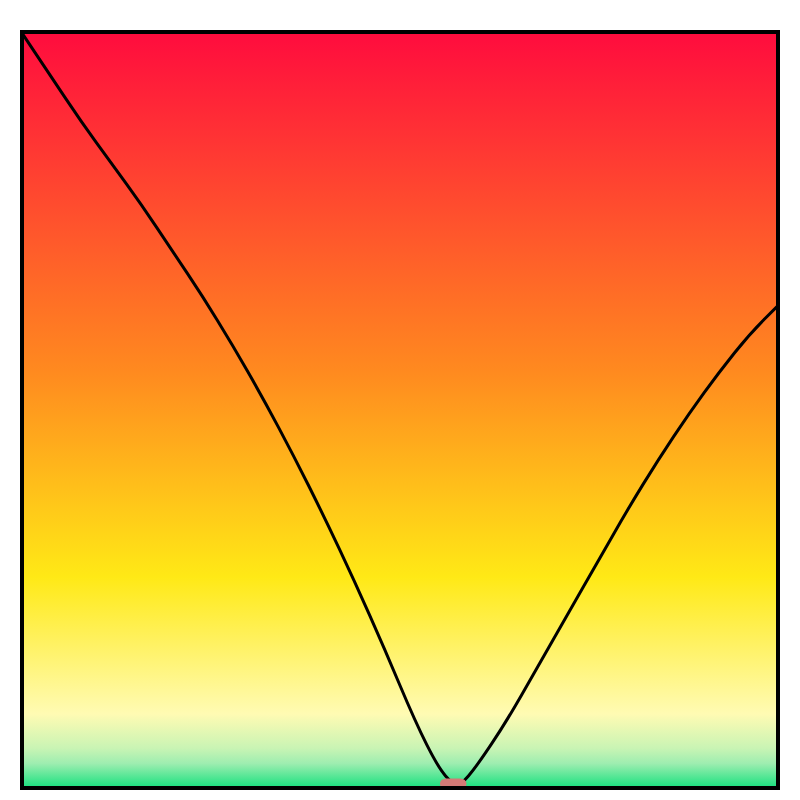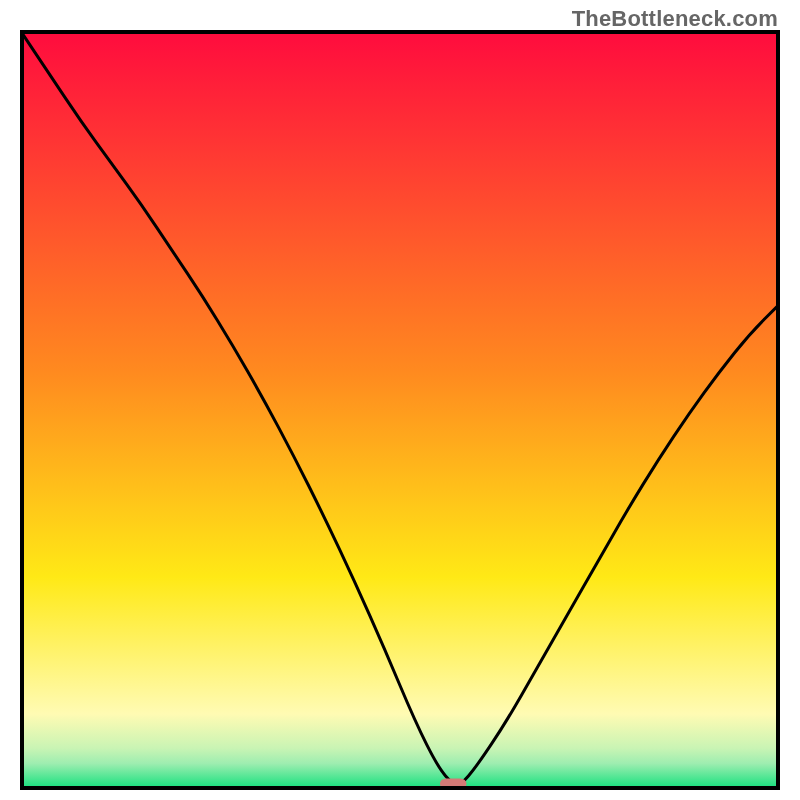--- a/index.html
+++ b/index.html
@@ -49,21 +49,20 @@
     font-size: 22px;
     font-weight: 600;
     letter-spacing: 0.2px;
   }
 </style>
 </head>
 <body>
 
 <div class="stage">
 
-  <div class="watermark">TheBottleneck.com</div>
 
   <div class="frame">
 
     <div class="gradient-bg">
       <svg id="bg-svg" width="760" height="760" viewBox="0 0 760 760" preserveAspectRatio="none">
         <defs>
           <linearGradient id="vg" x1="0" y1="0" x2="0" y2="1">
               <stop offset="0%" stop-color="#ff0b3e"></stop>
               <stop offset="45%" stop-color="#ff8a1f"></stop>
               <stop offset="72%" stop-color="#ffe916"></stop>

